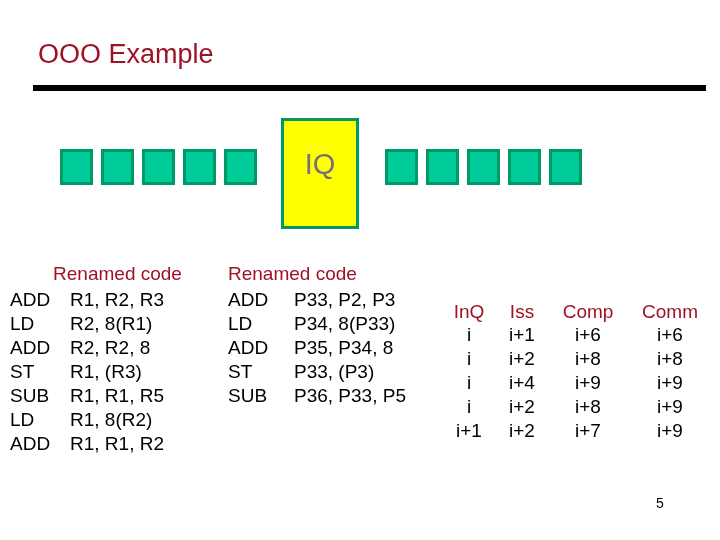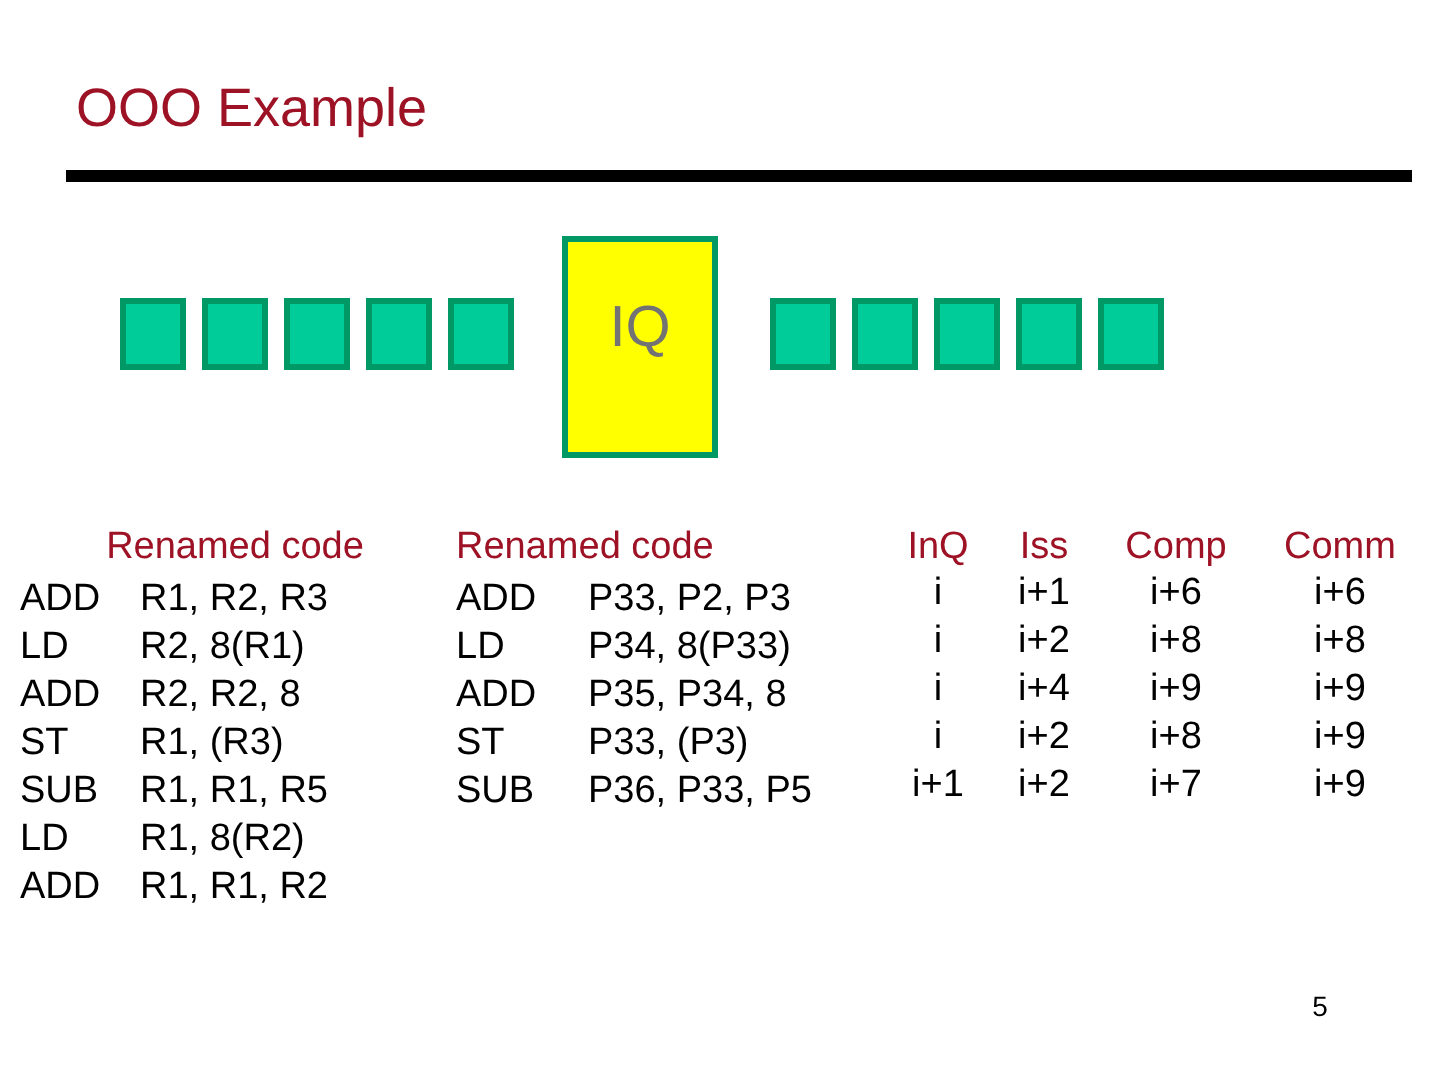--- a/index.html
+++ b/index.html
@@ -127,21 +127,21 @@
     display: inline-block;
     width: 66px;
   }
 
   
   #col-renamed { left: 228px; width: 215px; }
   #col-renamed .hdr { text-align: left; width: 210px; }
   #col-renamed .rows { width: 215px; }
 
   
-  #col-timing { left: 443px; width: 277px; }
+  #col-timing { left: 443px; width: 277px; margin-top: 38px; }
   #timing-table {
     border-collapse: collapse;
     width: 270px;
     table-layout: fixed;
   }
   #timing-table th {
     color: #9E1226;
     font-size: 19px;
     line-height: 23px;
     font-weight: normal;

